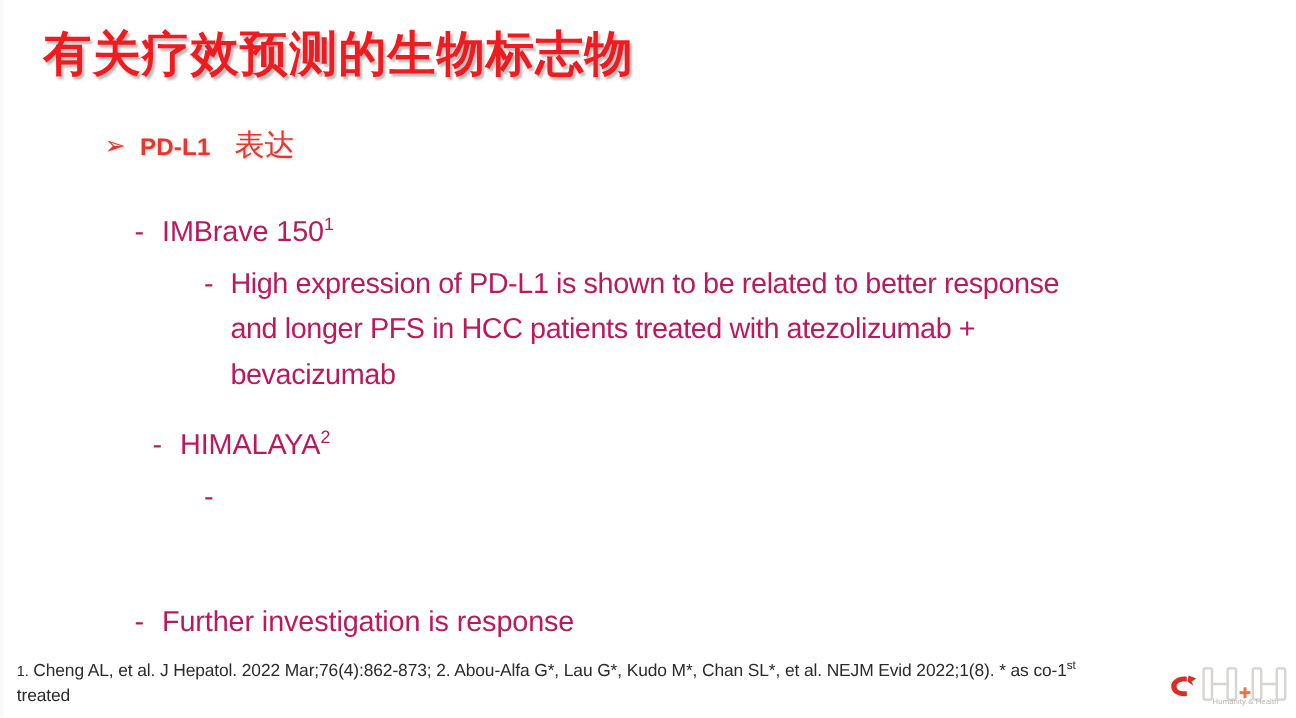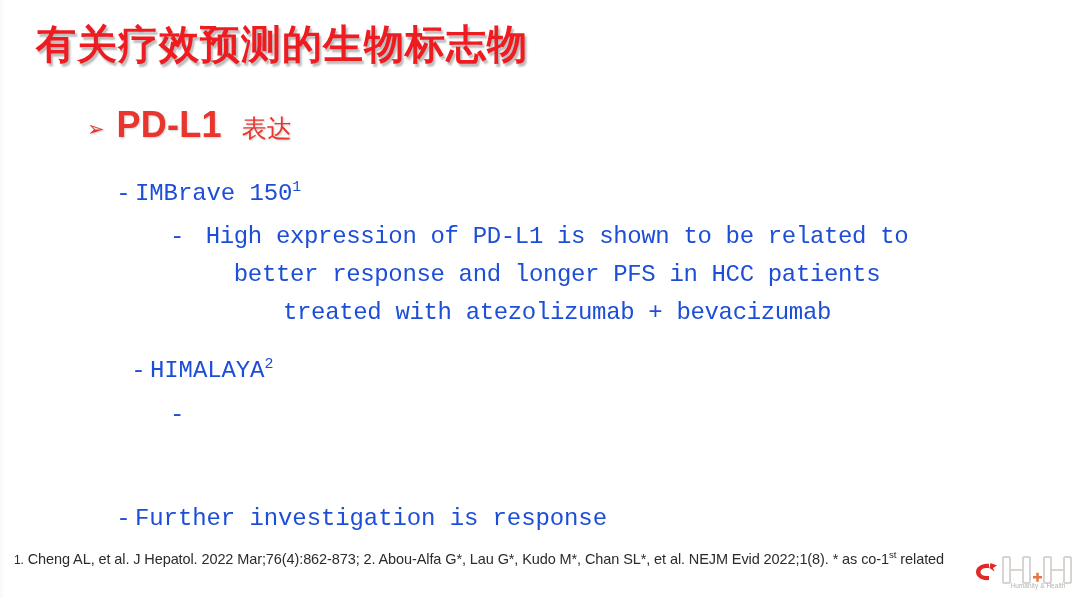--- a/index.html
+++ b/index.html
@@ -58,46 +58,45 @@
   .subhead .arrow {
     font-family: "DejaVu Sans", sans-serif;
     font-size: 21px;
     font-weight: 400;
     color: #e8352e;
     margin-right: 12px;
     vertical-align: 1px;
   }
   .subhead .lat {
     font-family: "Liberation Sans", sans-serif;
-    font-size: 36px;
+    font-size: 20px;
     font-weight: 700;
     letter-spacing: 0.2px;
   }
   .subhead .cjk {
     font-family: "DejaVu Sans", sans-serif;
     font-size: 25px;
     font-weight: 400;
     margin-left: 20px;
   }
 
   
   .body-block {
     position: absolute;
     left: 0;
     top: 0;
     width: 1080px;
   }
 
   .bullet {
     position: absolute;
-    color: #1d4ed8;
-    font-family: Liberation Mono, monospace;
+    color: #be185d;
+    font-family: Liberation Sans, sans-serif;
     font-stretch: condensed;
     white-space: nowrap;
-    text-align: center;
   }
 
   .lvl1 {
     font-size: 24px;
     letter-spacing: -0.1px;
   }
   .lvl1 .dash {
     display: inline-block;
     width: 23px;
   }
@@ -222,21 +221,21 @@
       </span>
     </div>
 
     <div class="bullet lvl1" id="b-further">
       <span class="dash">-</span><span>Further investigation is response</span>
     </div>
 
   </div>
 
   <div class="footnote">
-    <span class="num">1.</span><span> Cheng AL, et al. J Hepatol.  2022 Mar;76(4):862-873; 2. Abou-Alfa  G*, Lau G*, Kudo M*, Chan SL*, et al. NEJM Evid 2022;1(8). * as co-1</span><span class="sup-st">st</span><span> related</span>
+    <span class="num">1.</span><span> Cheng AL, et al. J Hepatol.  2022 Mar;76(4):862-873; 2. Abou-Alfa  G*, Lau G*, Kudo M*, Chan SL*, et al. NEJM Evid 2022;1(8). * as co-1</span><span class="sup-st">st</span><span> treated</span>
   </div>
 
   <div class="logos">
 
     <svg class="logo-cs" viewBox="0 0 52 40">
       <path d="M30 4 C16 2, 4 10, 4 20 C4 30, 16 38, 30 36 L30 28 C20 29, 13 26, 13 20 C13 14, 20 11, 30 12 Z" fill="#e02a26"></path>
       <path d="M33 2 L46 7 L38 12 L41 19 L31 12 Z" fill="#e02a26"></path>
     </svg>
 
     <svg class="logo-hh" viewBox="0 0 152 68">

